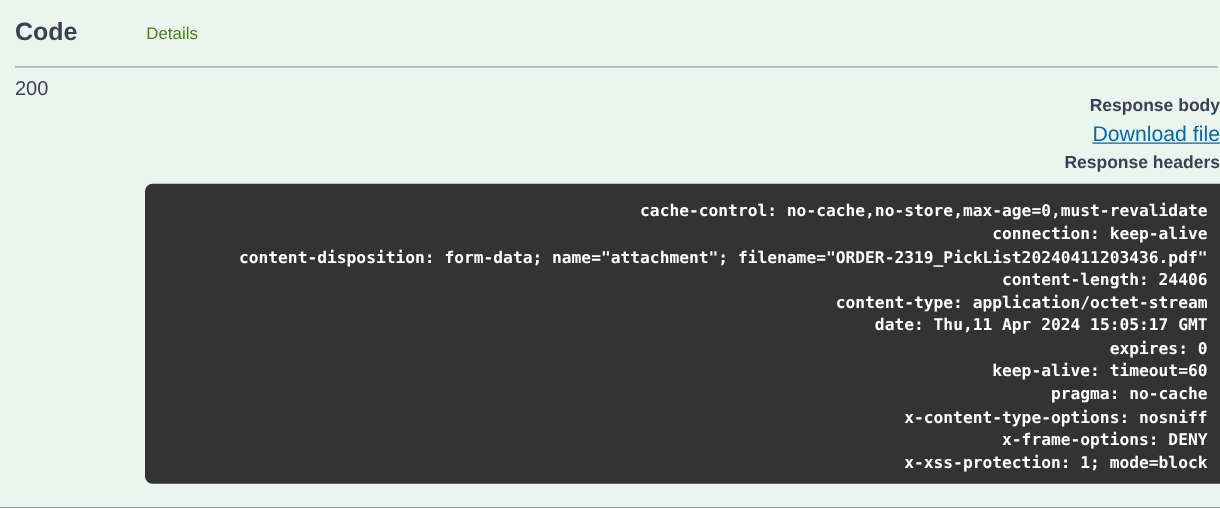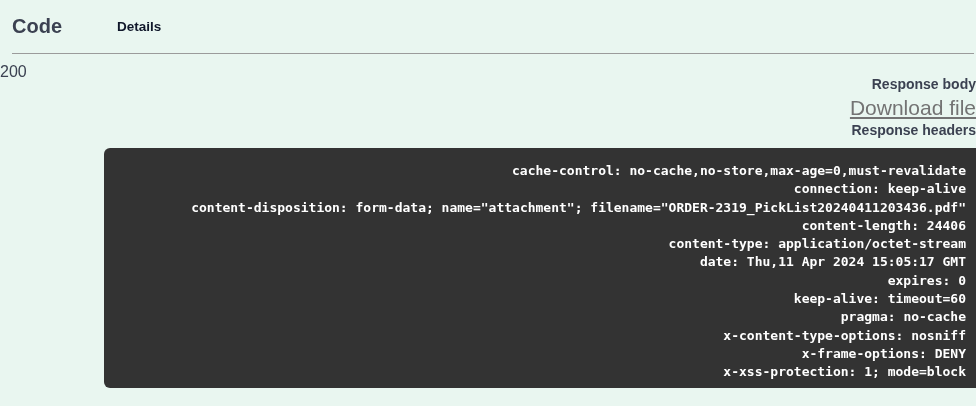--- a/index.html
+++ b/index.html
@@ -24,31 +24,32 @@
     padding: 15px 12px 0 12px;
   }
   .col-code-header {
     width: 105px;
     font-size: 20px;
     font-weight: 700;
     color: #3b4151;
   }
   .col-details-header {
     font-size: 13.5px;
-    font-weight: 700;
+    font-weight: 400;
     padding-top: 4px;
-    color: #0f172a;
+    color: #4d7c0f;
   }
   .divider {
     height: 1px;
     background: #9b9b9b;
     margin: 15px 2px 0 12px;
   }
   .response-row {
     display: flex;
+    padding-left: 12px;
   }
   .col-status {
     width: 105px;
     font-size: 16px;
     font-weight: 400;
     padding-top: 9px;
     color: #3b4151;
   }
   .col-details {
     flex: 1;
@@ -58,23 +59,23 @@
   }
   .section-label {
     font-size: 14px;
     line-height: 17px;
     font-weight: 700;
     color: #3b4151;
   }
   .download-link {
     display: inline-block;
     margin-top: 4px;
-    font-size: 21px;
+    font-size: 17px;
     line-height: 21px;
-    color: #737373;
+    color: #0369a1;
     text-decoration: underline;
     cursor: pointer;
   }
   .headers-label {
     margin-top: 3px;
   }
   .headers-block {
     margin: 9px -10px 0 -1px;
     background: #333333;
     color: #ffffff;

